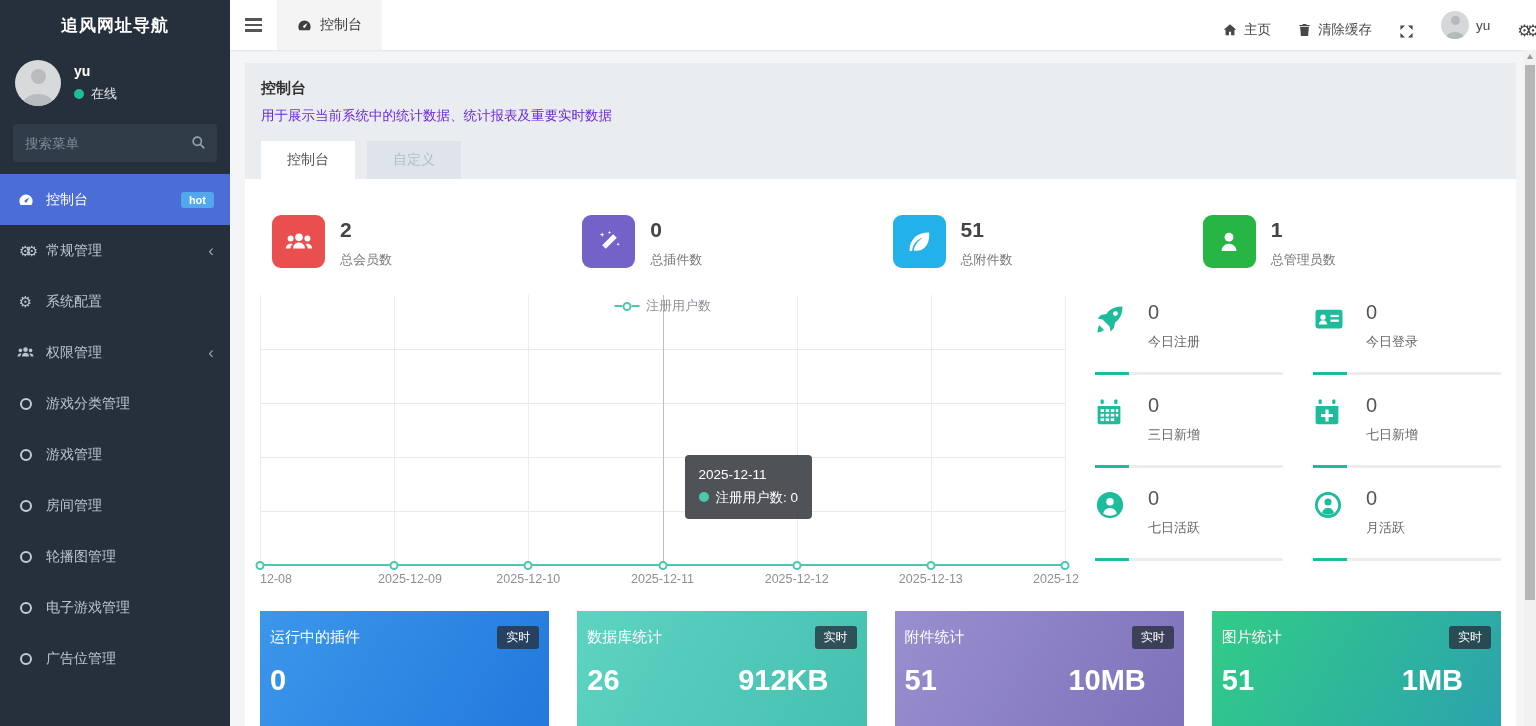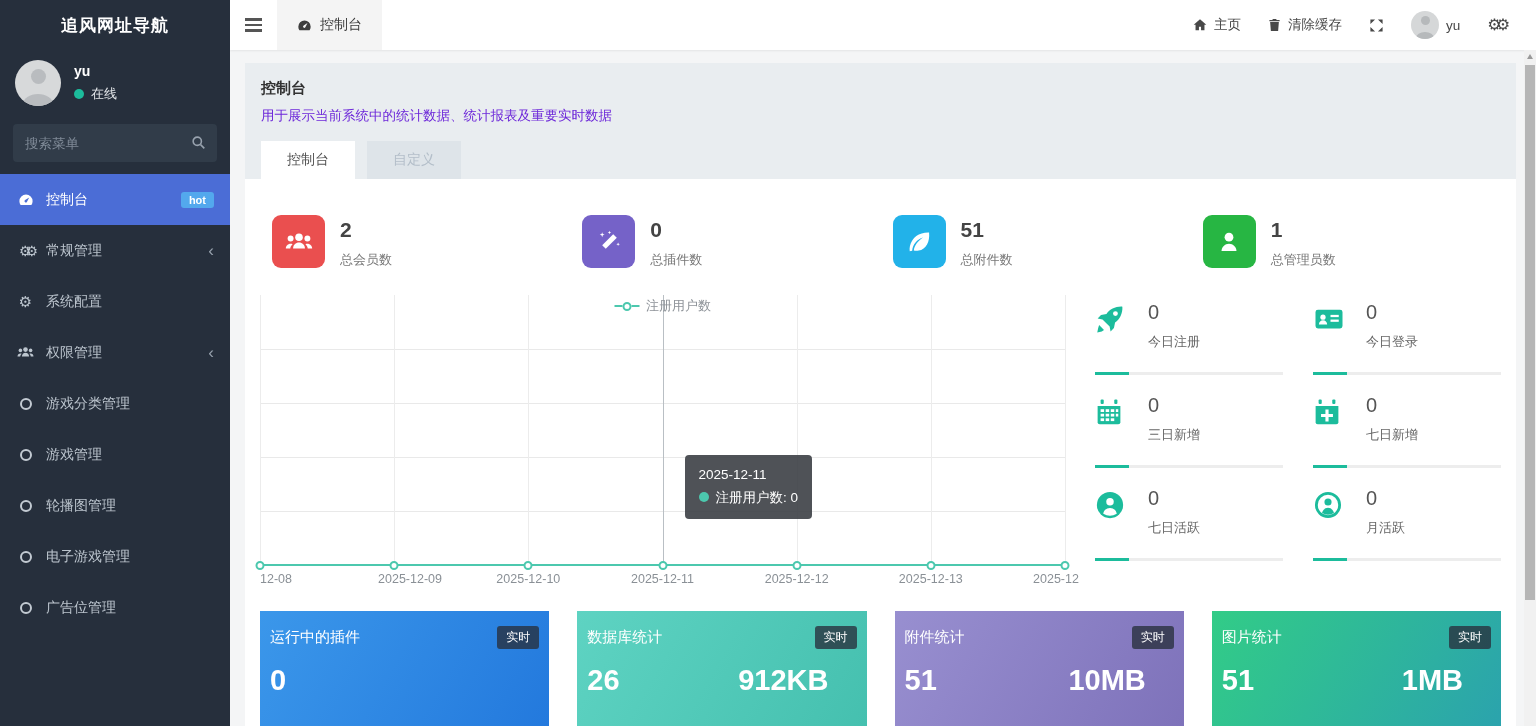--- a/index.html
+++ b/index.html
@@ -28,21 +28,21 @@
   .cogs-glyph { font-size:14px; line-height:1; letter-spacing:-6px; }
   .hot-badge { margin-left:auto; background:#53a8ed; color:#fff; font-size:11px; font-weight:bold; padding:2px 8px; border-radius:3px; }
   .chev { margin-left:auto; color:#97a1ad; font-size:17px; line-height:1; }
   .circle-o { width:12px; height:12px; border:2px solid #c2cad2; border-radius:50%; }
 
   
   .topbar { position:absolute; left:230px; top:0; right:0; height:50px; background:#fff; display:flex; align-items:center; box-shadow:0 1px 2px rgba(0,0,0,.07); z-index:2; }
   .hamburger { margin:0 15px; display:flex; flex-direction:column; gap:3px; cursor:pointer; }
   .hamburger span { width:17px; height:2.5px; background:#555; }
   .tb-tab { height:50px; display:flex; align-items:center; gap:8px; padding:0 20px; background:#f4f4f4; color:#3e3e3e; font-size:14px; cursor:pointer; }
-  .tb-right { margin-left:auto; display:flex; align-items:center; gap:27px; padding-right:32px; color:#484848; font-size:13.5px; }
+  .tb-right { margin-left:auto; display:flex; align-items:flex-end; gap:27px; padding-right:2px; color:#484848; font-size:13.5px; }
   .tb-item { display:flex; align-items:center; gap:7px; cursor:pointer; }
   .tb-avatar { width:28px; height:28px; border-radius:50%; background:#d5d7d8; position:relative; overflow:hidden; }
   .tb-avatar::before { content:""; position:absolute; left:50%; top:5px; width:9px; height:9px; margin-left:-4.5px; border-radius:50%; background:#b6b9bb; }
   .tb-avatar::after { content:""; position:absolute; left:50%; bottom:-5px; width:18px; height:12px; margin-left:-9px; border-radius:50%; background:#b6b9bb; }
 
   
   .content { position:absolute; left:230px; top:50px; right:0; bottom:0; background:#f4f5f6; }
   .panel { margin:13px 20px 0 15px; background:#fff; height:713px; }
   .panel-heading { background:#e9edf0; padding:16px 16px 0; }
   .page-title { font-size:15px; font-weight:bold; color:#333; margin-bottom:9px; }
@@ -169,20 +169,26 @@
       <span class="mi">
           <span class="circle-o"></span>
         </span>
       <span>游戏分类管理</span>
     </li>
     <li>
       <span class="mi">
           <span class="circle-o"></span>
         </span>
       <span>游戏管理</span>
+    </li>
+    <li>
+      <span class="mi">
+          <span class="circle-o"></span>
+        </span>
+      <span>房间管理</span>
     </li>
     <li>
       <span class="mi">
           <span class="circle-o"></span>
         </span>
       <span>轮播图管理</span>
     </li>
     <li>
       <span class="mi">
           <span class="circle-o"></span>

